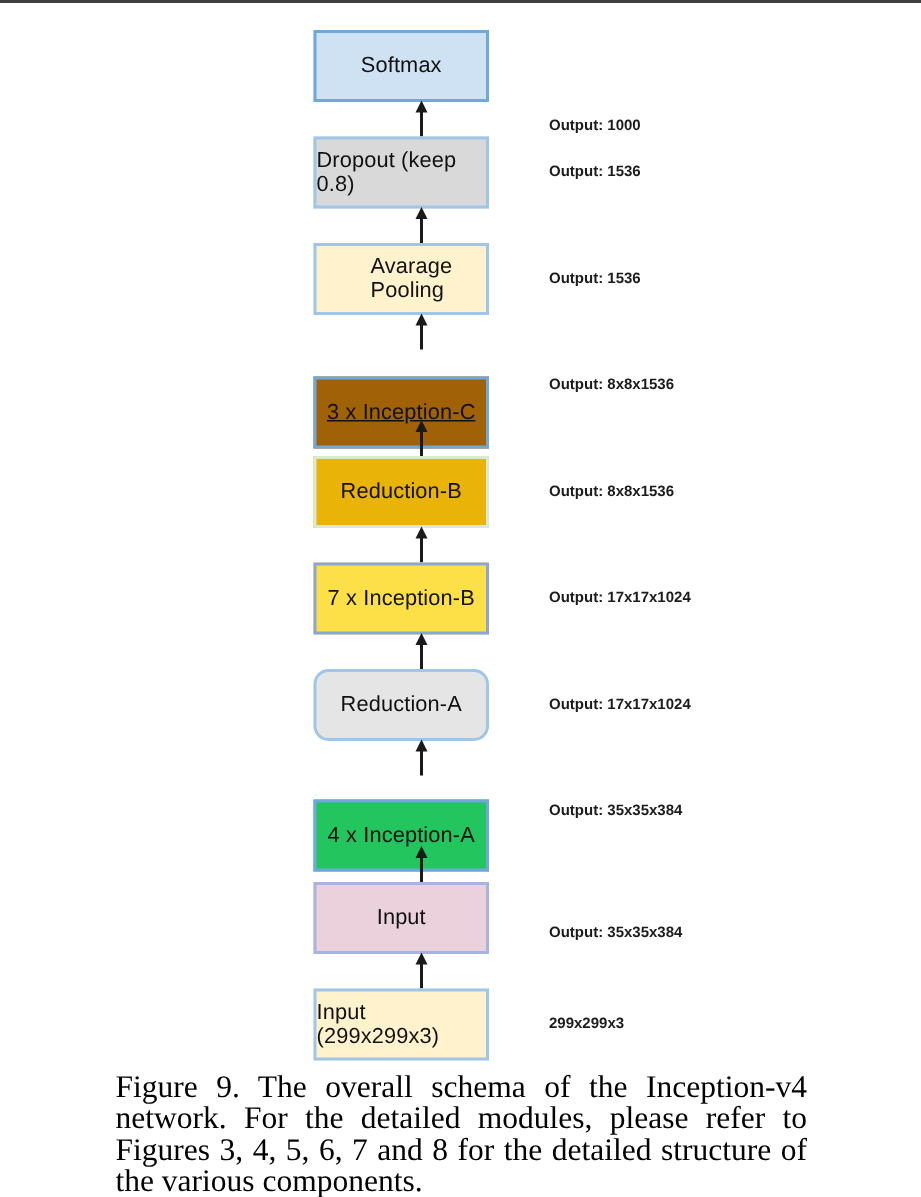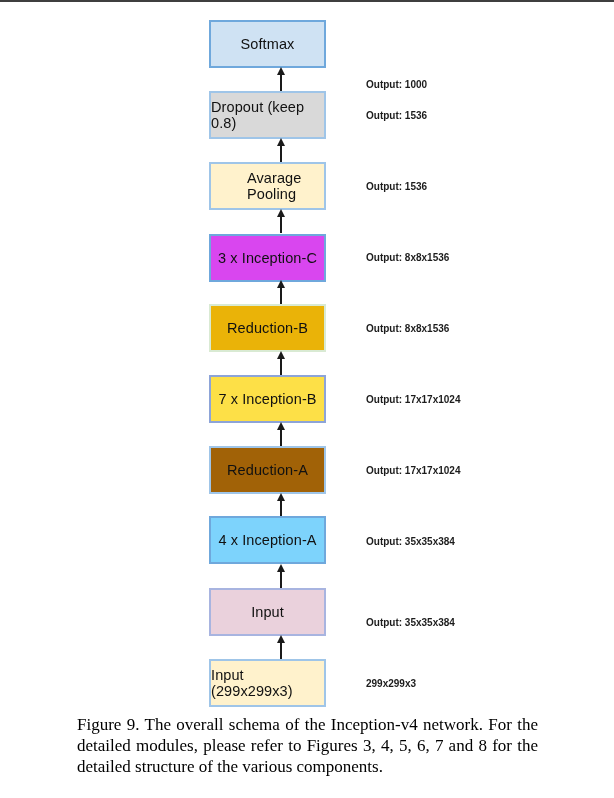--- a/index.html
+++ b/index.html
@@ -28,21 +28,21 @@
     position:absolute; left:-1px; top:6px; bottom:0; width:2px;
     display:block;
   }
   .arrow-head {
     position:absolute; left:-4px; top:-1px; width:0; height:0; display:block;
     border-left:4px solid transparent; border-right:4px solid transparent;
     border-bottom:8px solid transparent;
   }
   .caption {
     position:absolute; left:77px; top:714px; width:461px; margin:0;
-    font-family:"Liberation Serif", serif; font-size:17px;
+    font-family:"Liberation Serif", serif; font-size:21px;
     line-height:21px; color:#000000; text-align:justify;
   }
 </style>
 </head>
 <body>
 
 <div class="page">
   <div class="top-rule"></div>
   <div class="diagram">
       <div class="node-box" style="top: 20px; background: rgb(207, 226, 243); border-color: rgb(111, 168, 220);">Softmax</div>
@@ -56,45 +56,45 @@
       <div class="arrow" style="left: 281px; top: 139px; height: 23px;">
         <span class="arrow-shaft" style="background: rgb(26, 26, 26);"></span>
         <span class="arrow-head" style="border-bottom-color: rgb(26, 26, 26);"></span>
       </div>
       <div class="node-box" style="top: 162px; background: rgb(255, 242, 204); border-color: rgb(159, 197, 232); padding-left: 36px;">Avarage Pooling</div>
       <div class="out-label" style="top: 186px;">Output: 1536</div>
       <div class="arrow" style="left: 281px; top: 210px; height: 23px;">
         <span class="arrow-shaft" style="background: rgb(26, 26, 26);"></span>
         <span class="arrow-head" style="border-bottom-color: rgb(26, 26, 26);"></span>
       </div>
-      <div class="node-box" style="top: 234px; background: #d946ef; border-color: rgb(111, 168, 220);">3 x Inception-C</div>
+      <div class="node-box" style="top: 251px; background: #a16207; border-color: rgb(111, 168, 220); text-decoration: underline;">3 x Inception-C</div>
       <div class="out-label" style="top: 257px;">Output: 8x8x1536</div>
       <div class="arrow" style="left: 281px; top: 281px; height: 23px;">
         <span class="arrow-shaft" style="background: rgb(26, 26, 26);"></span>
         <span class="arrow-head" style="border-bottom-color: rgb(26, 26, 26);"></span>
       </div>
       <div class="node-box" style="top: 304px; background: #eab308; border-color: rgb(217, 234, 211);">Reduction-B</div>
       <div class="out-label" style="top: 328px;">Output: 8x8x1536</div>
       <div class="arrow" style="left: 281px; top: 352px; height: 23px;">
         <span class="arrow-shaft" style="background: rgb(26, 26, 26);"></span>
         <span class="arrow-head" style="border-bottom-color: rgb(26, 26, 26);"></span>
       </div>
       <div class="node-box" style="top: 375px; background: #fde047; border-color: rgb(141, 164, 216); text-align: right;">7 x Inception-B</div>
       <div class="out-label" style="top: 399px;">Output: 17x17x1024</div>
       <div class="arrow" style="left: 281px; top: 423px; height: 23px;">
         <span class="arrow-shaft" style="background: rgb(26, 26, 26);"></span>
         <span class="arrow-head" style="border-bottom-color: rgb(26, 26, 26);"></span>
       </div>
-      <div class="node-box" style="top: 446px; background: #a16207; border-color: rgb(159, 197, 232);">Reduction-A</div>
+      <div class="node-box" style="top: 446px; background: #e5e5e5; border-color: rgb(159, 197, 232); border-radius: 10px;">Reduction-A</div>
       <div class="out-label" style="top: 470px;">Output: 17x17x1024</div>
       <div class="arrow" style="left: 281px; top: 494px; height: 23px;">
         <span class="arrow-shaft" style="background: rgb(26, 26, 26);"></span>
         <span class="arrow-head" style="border-bottom-color: rgb(26, 26, 26);"></span>
       </div>
-      <div class="node-box" style="top: 516px; background: #7dd3fc; border-color: rgb(111, 168, 220);">4 x Inception-A</div>
+      <div class="node-box" style="top: 533px; background: #22c55e; border-color: rgb(111, 168, 220);">4 x Inception-A</div>
       <div class="out-label" style="top: 541px;">Output: 35x35x384</div>
       <div class="arrow" style="left: 281px; top: 565px; height: 23px;">
         <span class="arrow-shaft" style="background: rgb(26, 26, 26);"></span>
         <span class="arrow-head" style="border-bottom-color: rgb(26, 26, 26);"></span>
       </div>
       <div class="node-box" style="top: 588px; background: rgb(234, 209, 220); border-color: rgb(168, 180, 224);">Input</div>
       <div class="out-label" style="top: 622px;">Output: 35x35x384</div>
       <div class="arrow" style="left: 281px; top: 636px; height: 23px;">
         <span class="arrow-shaft" style="background: rgb(26, 26, 26);"></span>
         <span class="arrow-head" style="border-bottom-color: rgb(26, 26, 26);"></span>

